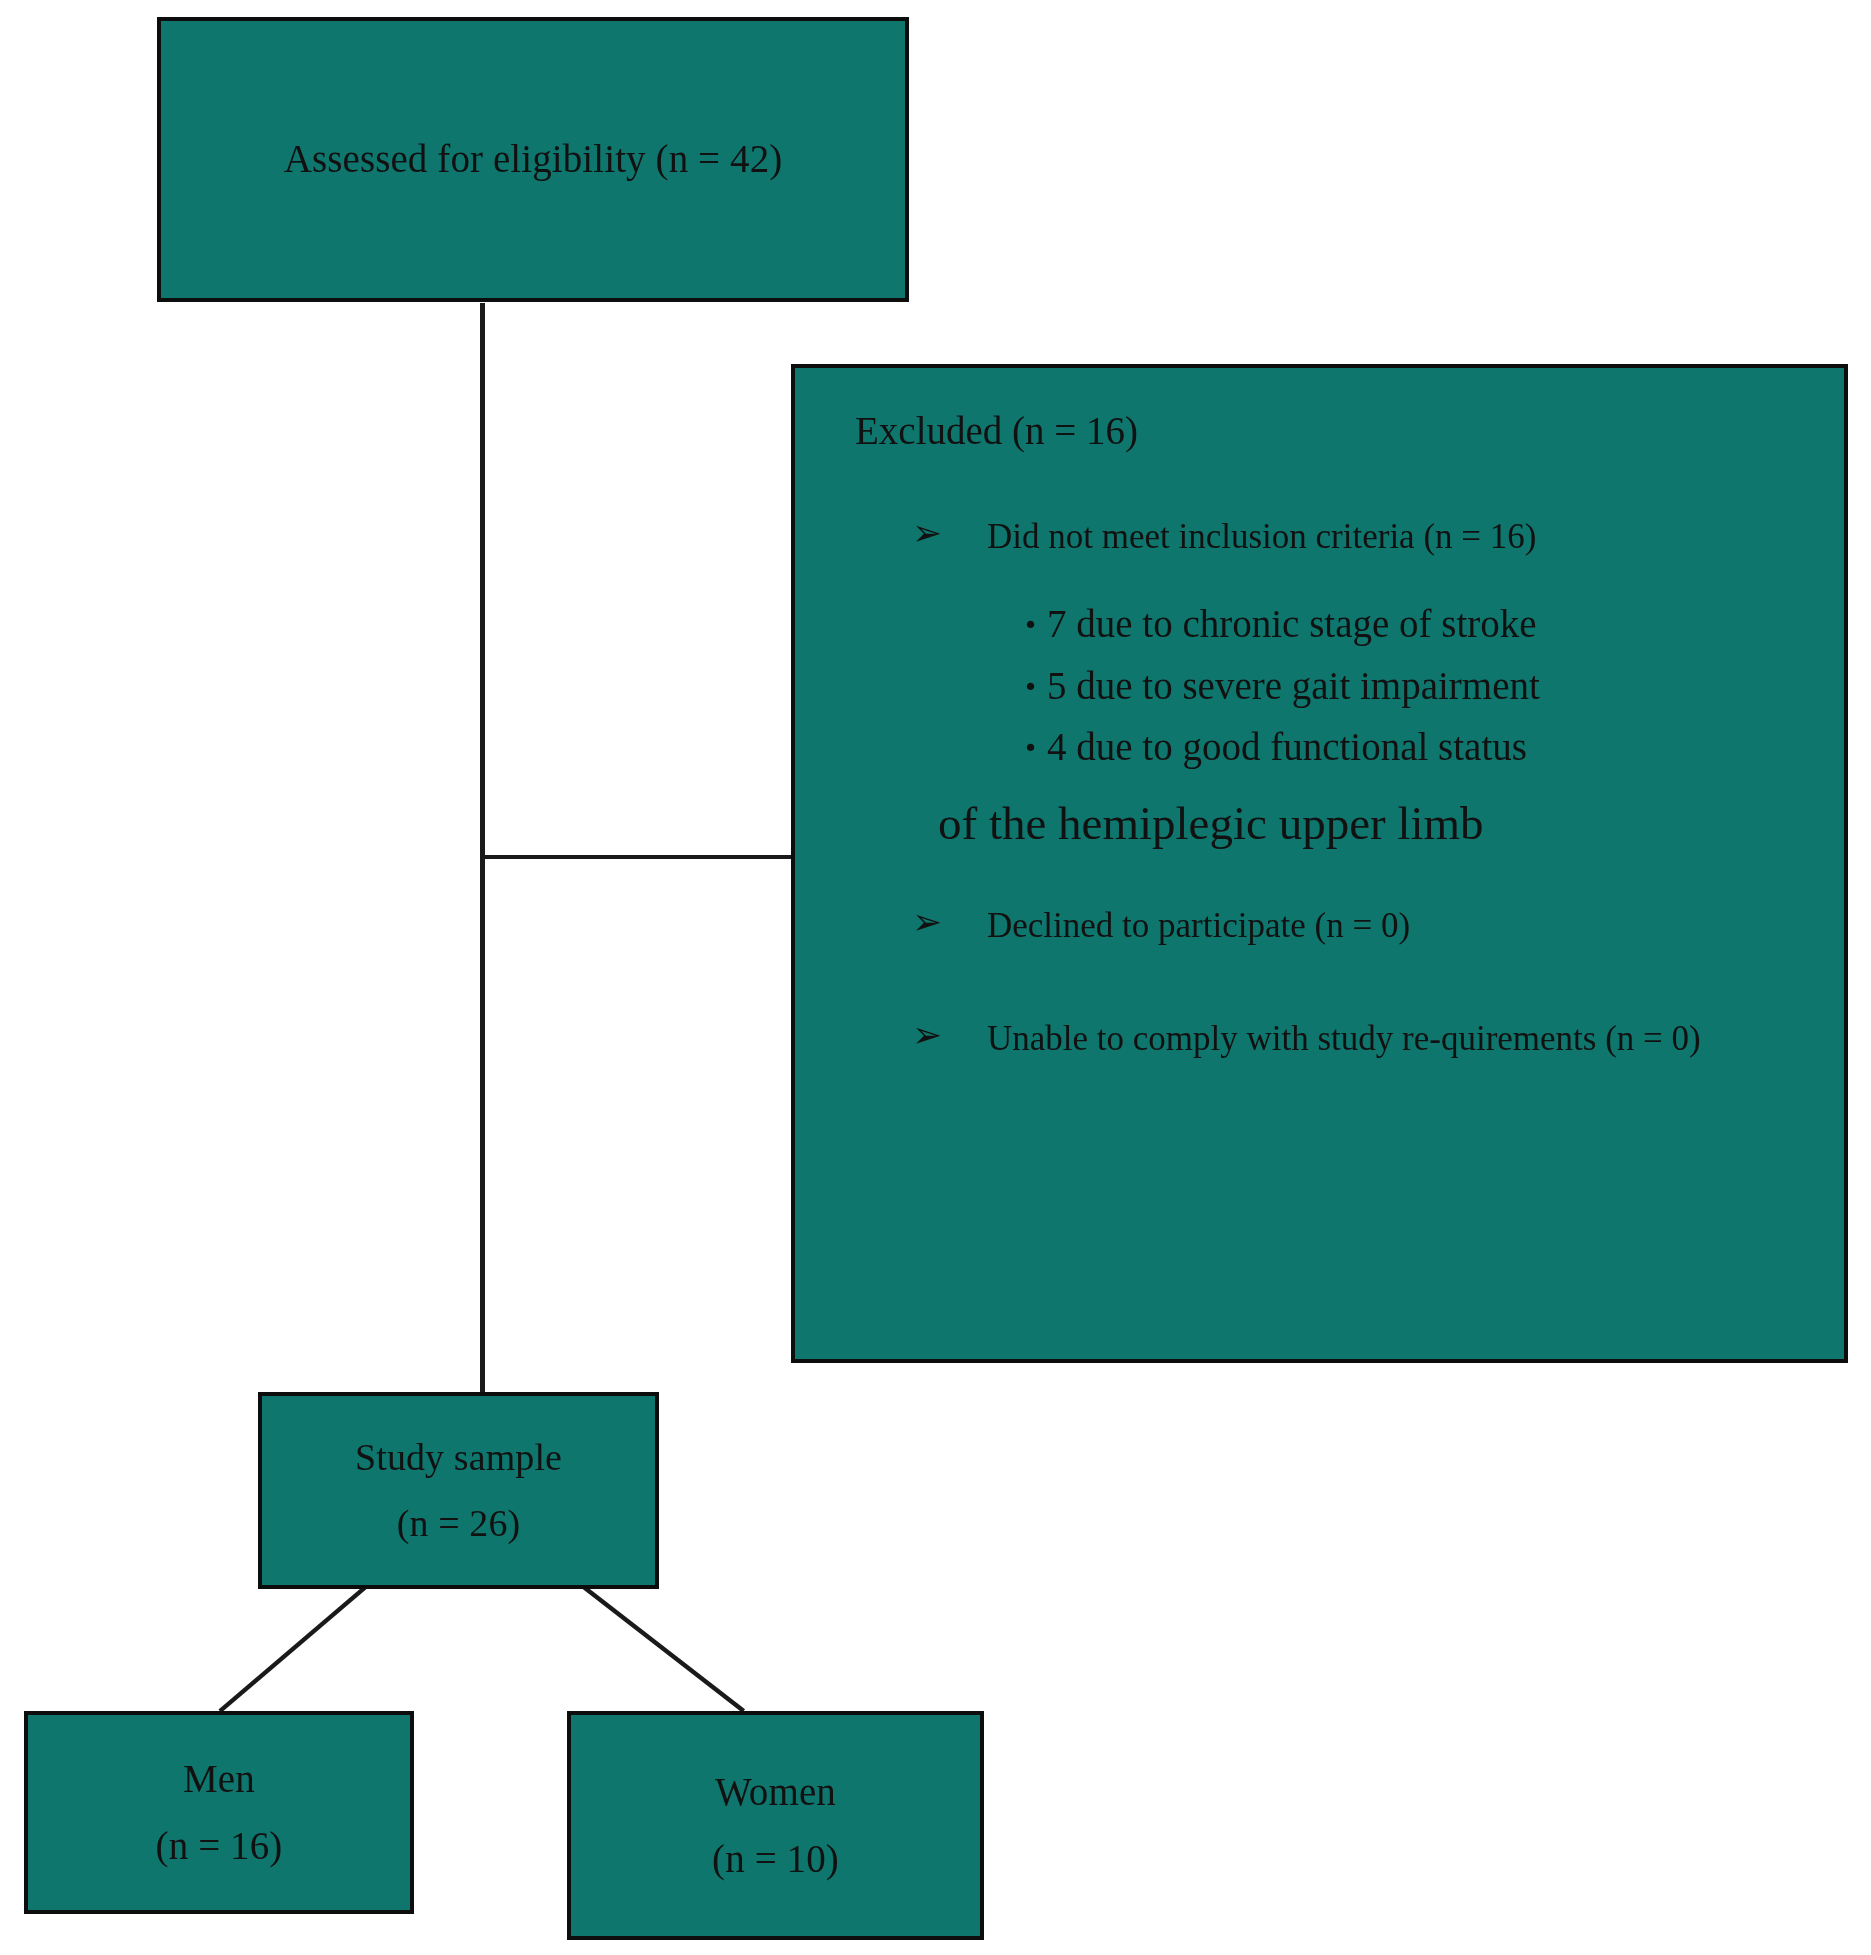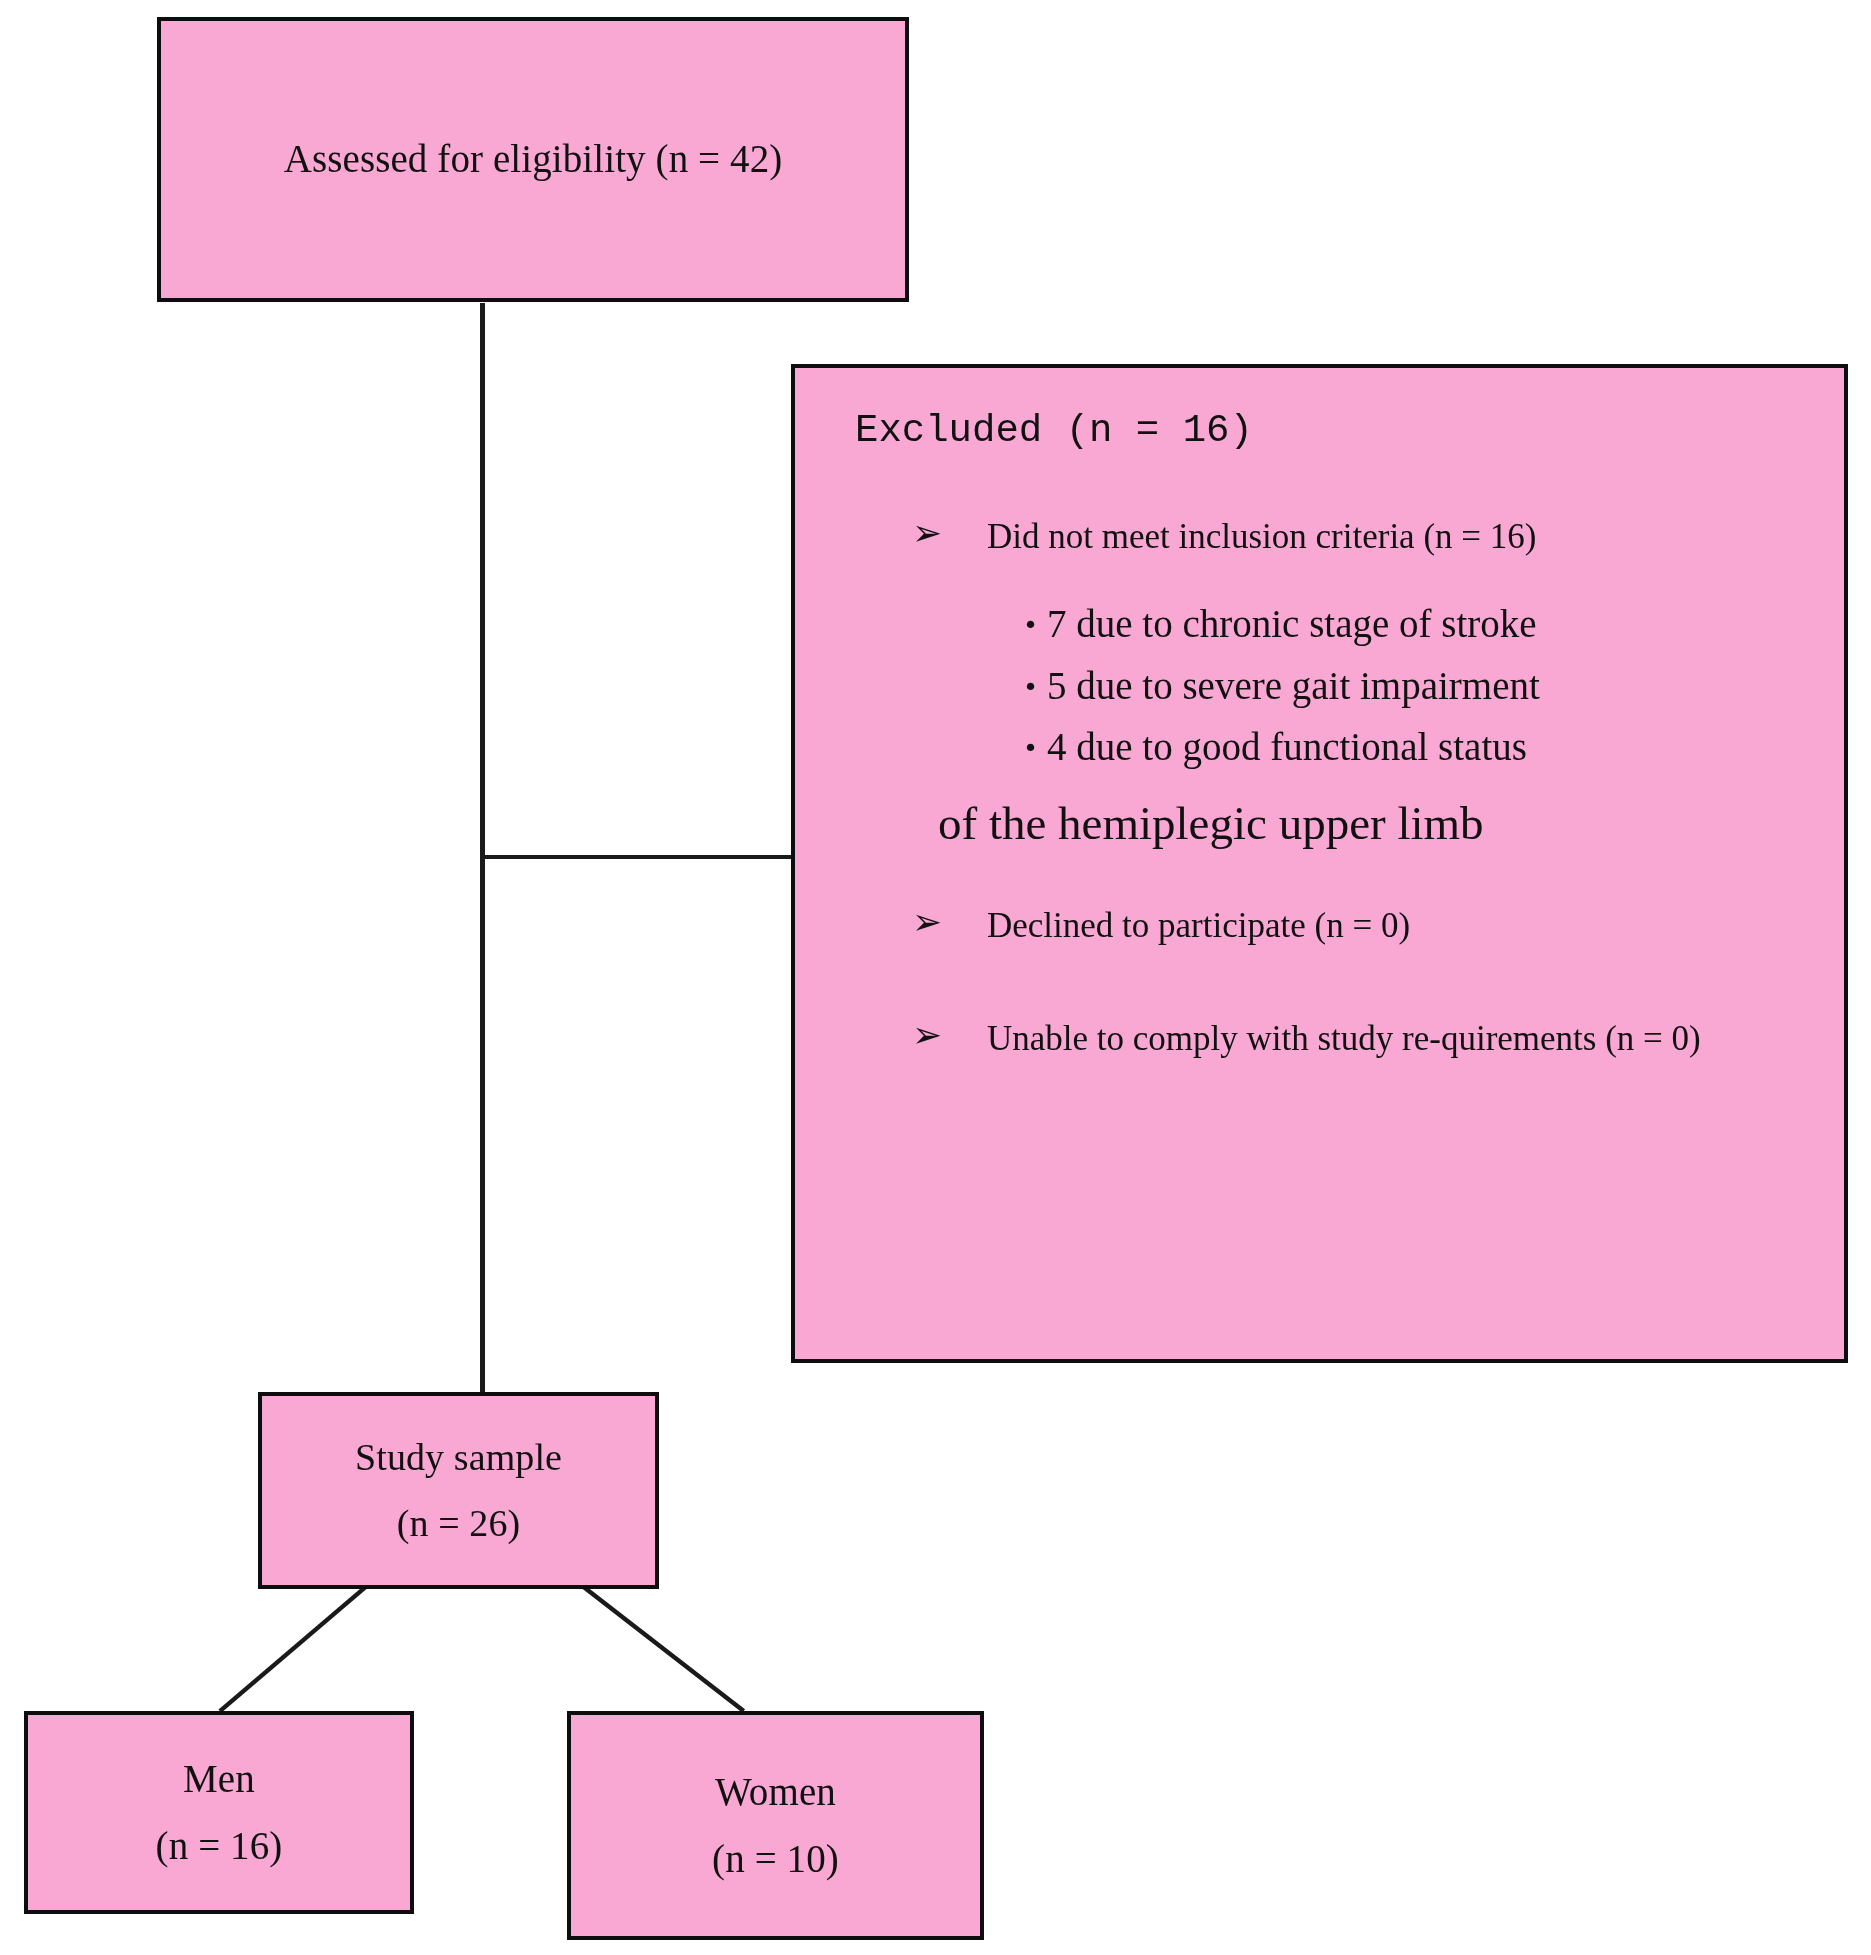--- a/index.html
+++ b/index.html
@@ -16,21 +16,21 @@
     font-family: "Liberation Serif", "DejaVu Serif", serif;
     color: #111111;
     overflow: hidden;
   }
 
   
   .fbox {
     position: absolute;
     box-sizing: border-box;
     border: 4.5px solid #0d0d0d;
-    background: #f9a8d4;
+    background: #0f766e;
     z-index: 3;
   }
 
   .centered {
     display: flex;
     flex-direction: column;
     align-items: center;
     justify-content: center;
     text-align: center;
   }
@@ -57,21 +57,20 @@
     top: 364px;
     width: 1057px;
     height: 999px;
     padding: 42px 33px 12.7px 33px;
   }
   #excluded-title {
     font-size: 39px;
     line-height: 1.1;
     margin: 0 0 56px 0;
     padding-left: 27px;
-    font-family: Liberation Mono, monospace;
   }
   .arrow-item {
     position: relative;
     display: flex;
     align-items: flex-start;
     margin: 0 0 29px 0;
     padding-left: 84px;
   }
   .arrow-glyph {
     position: absolute;

